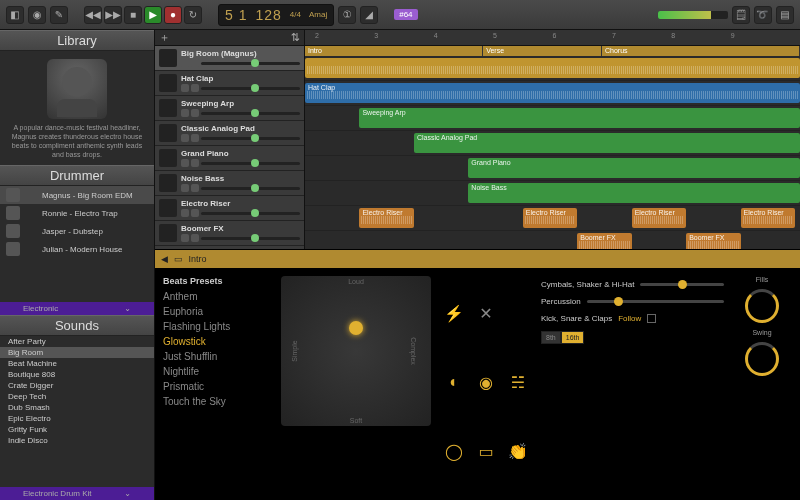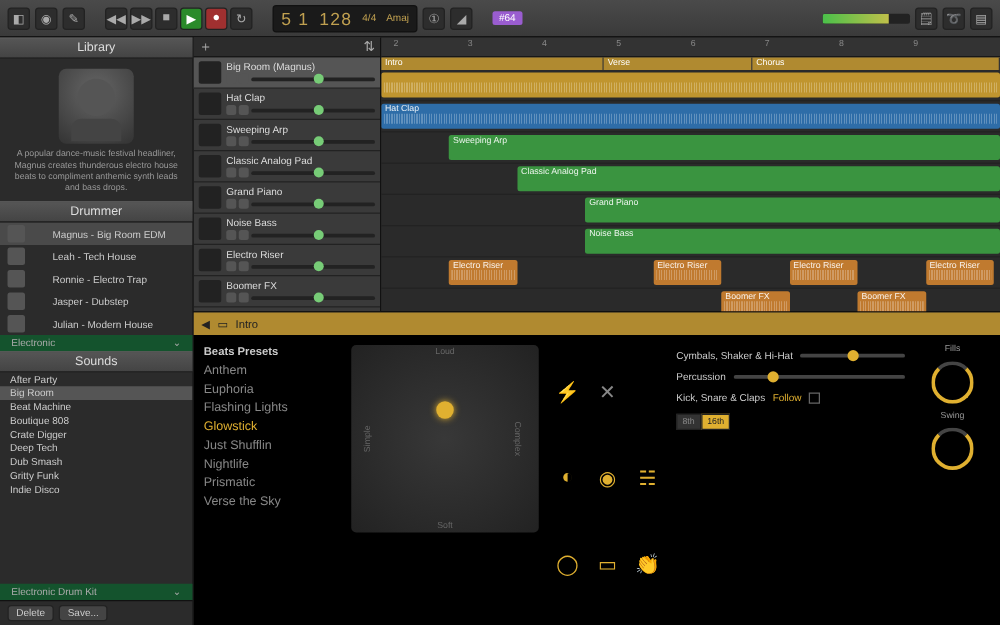--- a/index.html
+++ b/index.html
@@ -17,49 +17,49 @@
   .tag { background: #9a5dd0; color: #fff; padding: 1px 5px; border-radius: 2px; font-size: 8px; }
   .meter { width: 70px; height: 8px; background: #222; border-radius: 2px; overflow: hidden; }
   .meter i { display: block; height: 100%; width: 75%; background: linear-gradient(90deg,#4ac04a,#c0c04a); }
   .spacer { flex: 1; }
 
   
   .main { display: flex; height: 470px; }
 
   
   .library { width: 155px; background: #2b2b2b; border-right: 1px solid #111; display: flex; flex-direction: column; }
-  .lib-head, .lib-section { background: linear-gradient(#555,#444); text-align: center; font-size: 10px; padding: 2px 0; color: #ddd; border-top: 1px solid #666; border-bottom: 1px solid #222; }
+  .lib-head, .lib-section { background: linear-gradient(#555,#444); text-align: center; font-size: 13px; padding: 2px 0; color: #ddd; border-top: 1px solid #666; border-bottom: 1px solid #222; }
   .avatar { width: 60px; height: 60px; margin: 8px auto 4px; background: radial-gradient(circle at 50% 30%, #666, #333); border-radius: 6px; position: relative; }
   .avatar::before { content: ""; position: absolute; width: 30px; height: 30px; background: #555; border-radius: 50%; top: 8px; left: 15px; }
   .avatar::after { content: ""; position: absolute; width: 40px; height: 18px; background: #444; border-radius: 8px 8px 0 0; bottom: 2px; left: 10px; }
   .lib-desc { font-size: 7px; color: #999; padding: 0 8px 6px; text-align: center; line-height: 9px; }
   .lib-list { overflow: hidden; }
   .lib-item { display: flex; align-items: center; gap: 22px; padding: 2px 6px; font-size: 8px; color: #ccc; }
   .lib-item.sel { background: #4a4a4a; }
   .lib-ava { width: 14px; height: 14px; background: #555; border-radius: 2px; }
-  .lib-cat { display: flex; justify-content: space-between; padding: 2px 9px; background: #14532d; font-size: 8px; color: #aaa; }
+  .lib-cat { display: flex; justify-content: space-between; padding: 2px 23px; background: #4c1d95; font-size: 8px; color: #aaa; margin-top: 44px; }
   .sounds { flex: 1; overflow: hidden; }
   .sound-item { padding: 1px 8px; font-size: 8px; color: #ccc; }
   .sound-item.sel { background: #555; }
   .lib-foot { display: flex; gap: 4px; padding: 3px 6px; border-top: 1px solid #111; }
   .lib-foot button { flex: 0 0 auto; font-size: 8px; background: #444; border: 1px solid #222; color: #ccc; border-radius: 3px; padding: 1px 6px; }
 
   
   .center { flex: 1; display: flex; flex-direction: column; background: #1e1e1e; }
 
   
   .tracks-wrap { display: flex; height: 220px; border-bottom: 1px solid #000; }
   .track-headers { width: 150px; background: #3a3a3a; border-right: 1px solid #111; }
   .th-top { display: flex; justify-content: space-between; align-items: center; background: #2c2c2c; padding: 2px 4px; border-bottom: 1px solid #111; height: 16px; }
   .th-top span { color: #aaa; font-size: 11px; }
   .track-head { display: flex; align-items: center; gap: 4px; height: 25px; padding: 0 4px; border-bottom: 1px solid #222; }
   .track-head.sel { background: #555; }
   .t-icon { width: 18px; height: 18px; background: #222; border-radius: 2px; }
   .t-info { flex: 1; display: flex; flex-direction: column; line-height: 10px; }
-  .t-name { font-size: 8px; color: #ddd; }
+  .t-name { font-size: 8px; color: #ddd; font-weight: bold; }
   .t-ctrls { display: flex; gap: 2px; align-items: center; }
   .t-ctrls i { width: 8px; height: 8px; background: #555; border-radius: 2px; display: block; }
   .t-slider { flex: 1; height: 3px; background: #222; position: relative; border-radius: 2px; }
   .t-slider b { position: absolute; width: 8px; height: 8px; background: #7c7; border-radius: 50%; top: -3px; left: 50%; }
 
   
   .timeline { flex: 1; background: #2a2a2a; overflow: hidden; position: relative; }
   .ruler { height: 16px; background: #333; border-bottom: 1px solid #111; position: relative; font-size: 7px; color: #888; }
   .ruler span { position: absolute; top: 2px; }
   .arr-row { position: absolute; left: 0; right: 0; top: 16px; height: 10px; background: #444; font-size: 7px; }
@@ -137,24 +137,20 @@
     <div class="avatar"></div>
     <div class="lib-desc">A popular dance-music festival headliner, Magnus creates thunderous electro house beats to compliment anthemic synth leads and bass drops.</div>
     <div class="lib-section">Drummer</div>
     <div class="lib-list">
       <div class="lib-item sel">
           <div class="lib-ava"></div>
           <span>Magnus - Big Room EDM</span>
         </div>
       <div class="lib-item">
           <div class="lib-ava"></div>
-          <span>Leah - Tech House</span>
-        </div>
-      <div class="lib-item">
-          <div class="lib-ava"></div>
           <span>Ronnie - Electro Trap</span>
         </div>
       <div class="lib-item">
           <div class="lib-ava"></div>
           <span>Jasper - Dubstep</span>
         </div>
       <div class="lib-item">
           <div class="lib-ava"></div>
           <span>Julian - Modern House</span>
         </div>
@@ -165,30 +161,27 @@
     </div>
     <div class="lib-section">Sounds</div>
     <div class="sounds">
       <div class="sound-item">After Party</div>
       <div class="sound-item sel">Big Room</div>
       <div class="sound-item">Beat Machine</div>
       <div class="sound-item">Boutique 808</div>
       <div class="sound-item">Crate Digger</div>
       <div class="sound-item">Deep Tech</div>
       <div class="sound-item">Dub Smash</div>
+      <div class="sound-item">Epic Electro</div>
       <div class="sound-item">Gritty Funk</div>
       <div class="sound-item">Indie Disco</div>
     </div>
     <div class="lib-cat">
       <span>Electronic Drum Kit</span>
       <span>⌄</span>
-    </div>
-    <div class="lib-foot">
-      <button>Delete</button>
-      <button>Save...</button>
     </div>
   </div>
 
   <div class="center">
 
     <div class="tracks-wrap">
       <div class="track-headers">
         <div class="th-top">
           <span>＋</span>
           <span>⇅</span>
@@ -361,21 +354,21 @@
         <div class="presets">
           <h4>Beats Presets</h4>
           <div id="preset-list">
               <div class="preset">Anthem</div>
               <div class="preset">Euphoria</div>
               <div class="preset">Flashing Lights</div>
               <div class="preset sel">Glowstick</div>
               <div class="preset">Just Shufflin</div>
               <div class="preset">Nightlife</div>
               <div class="preset">Prismatic</div>
-              <div class="preset">Verse the Sky</div>
+              <div class="preset">Touch the Sky</div>
             </div>
         </div>
         <div class="xy">
           <span class="lbl" style="top:2px;left:50%;transform:translateX(-50%)">Loud</span>
           <span class="lbl" style="bottom:2px;left:50%;transform:translateX(-50%)">Soft</span>
           <span class="lbl" style="left:3px;top:50%;transform:translateY(-50%) rotate(-90deg)">Simple</span>
           <span class="lbl" style="right:3px;top:50%;transform:translateY(-50%) rotate(90deg)">Complex</span>
           <div class="puck"></div>
         </div>
         <div class="kit">

